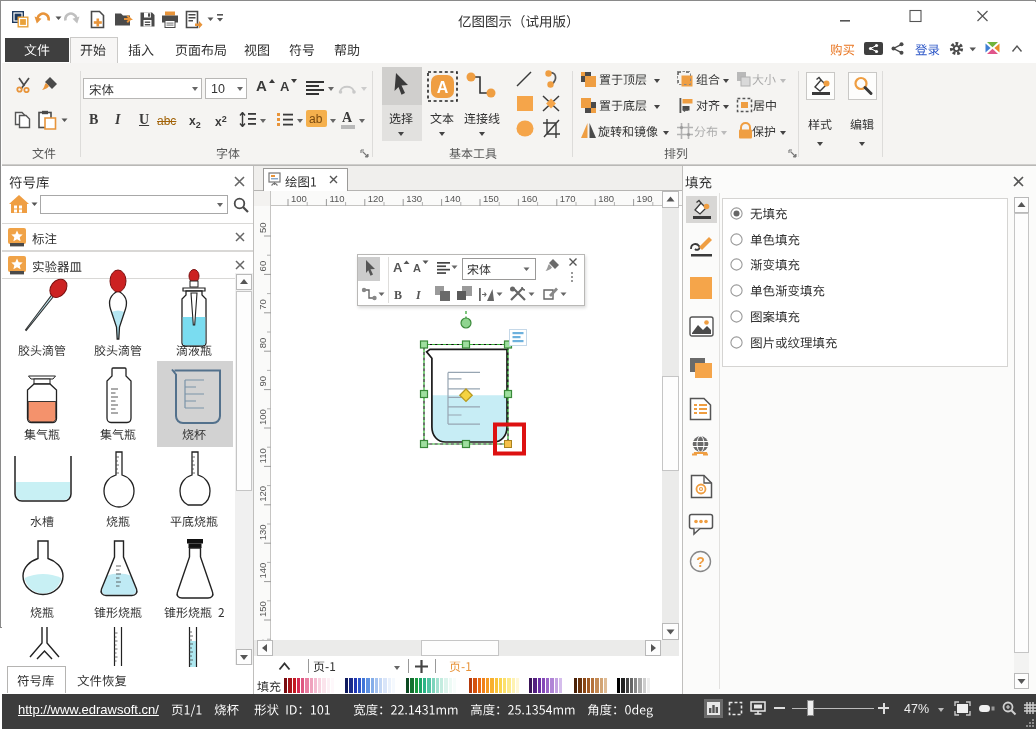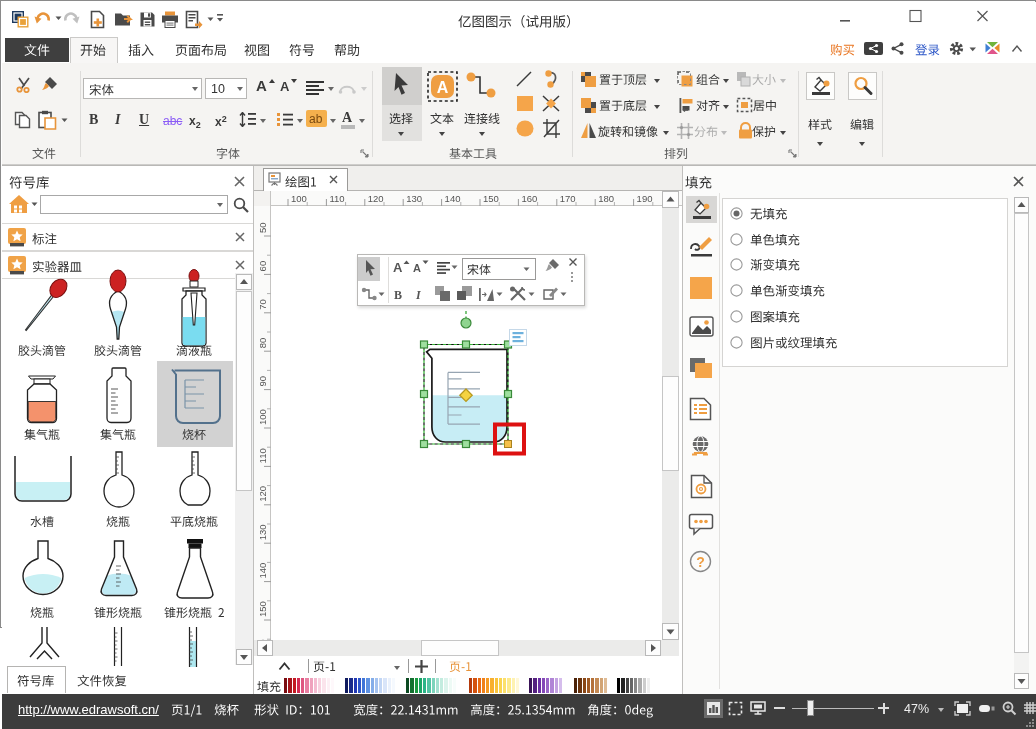--- a/index.html
+++ b/index.html
@@ -392,21 +392,21 @@
 <path d="M2 11 C3 4 15 4 16 11" fill="none" stroke="#c9c9c9" stroke-width="2"></path>
 <circle cx="2.5" cy="11" r="1.8" fill="#c9c9c9"></circle>
       <circle cx="16" cy="11" r="1.8" fill="#c9c9c9"></circle>
     </svg>
     <svg class="ab" style="left:359px;top:85px" width="8" height="6" viewBox="0 0 8 6">
       <path d="M1 1 L7 1 L4 5 Z" fill="#ccc"></path>
     </svg>
     <div class="lat" style="left:88px;top:111px;font-size:14px;font-weight:bold;color:#3a3a3a;font-family:'Liberation Serif',serif">B</div>
     <div class="lat" style="left:114px;top:111px;font-size:14px;font-weight:bold;font-style:italic;color:#3a3a3a;font-family:'Liberation Serif',serif">I</div>
     <div class="lat" style="left:138px;top:111px;font-size:14px;font-weight:bold;color:#3a3a3a;text-decoration:underline;font-family:'Liberation Serif',serif">U</div>
-    <div class="lat" style="left:162px;top:113px;font-size:12px;color:#8b5cf6;text-decoration:line-through">abc</div>
+    <div class="lat" style="left:156px;top:113px;font-size:12px;color:#a16207;text-decoration:line-through">abc</div>
     <div class="lat" style="left:188px;top:113px;font-size:12px;font-weight:bold;color:#3a3a3a">x<span style="font-size:9px;vertical-align:-3px">2</span></div>
     <div class="lat" style="left:214px;top:113px;font-size:12px;font-weight:bold;color:#3a3a3a">x<span style="font-size:9px;vertical-align:4px">2</span></div>
     <svg class="ab" style="left:238px;top:111px" width="17" height="15" viewBox="0 0 17 15">
 <path d="M3.5 1 V14 M1 3.5 L3.5 0.5 L6 3.5 M1 11.5 L3.5 14.5 L6 11.5" stroke="#3a3a3a" stroke-width="1.4" fill="none"></path>
 <rect x="9" y="1" width="8" height="1.8" fill="#3a3a3a"></rect>
       <rect x="9" y="6" width="8" height="1.8" fill="#3a3a3a"></rect>
       <rect x="9" y="11" width="8" height="1.8" fill="#3a3a3a"></rect>
     </svg>
     <svg class="ab" style="left:258px;top:117px" width="8" height="6" viewBox="0 0 8 6">
       <path d="M1 1 L7 1 L4 5 Z" fill="#666"></path>

